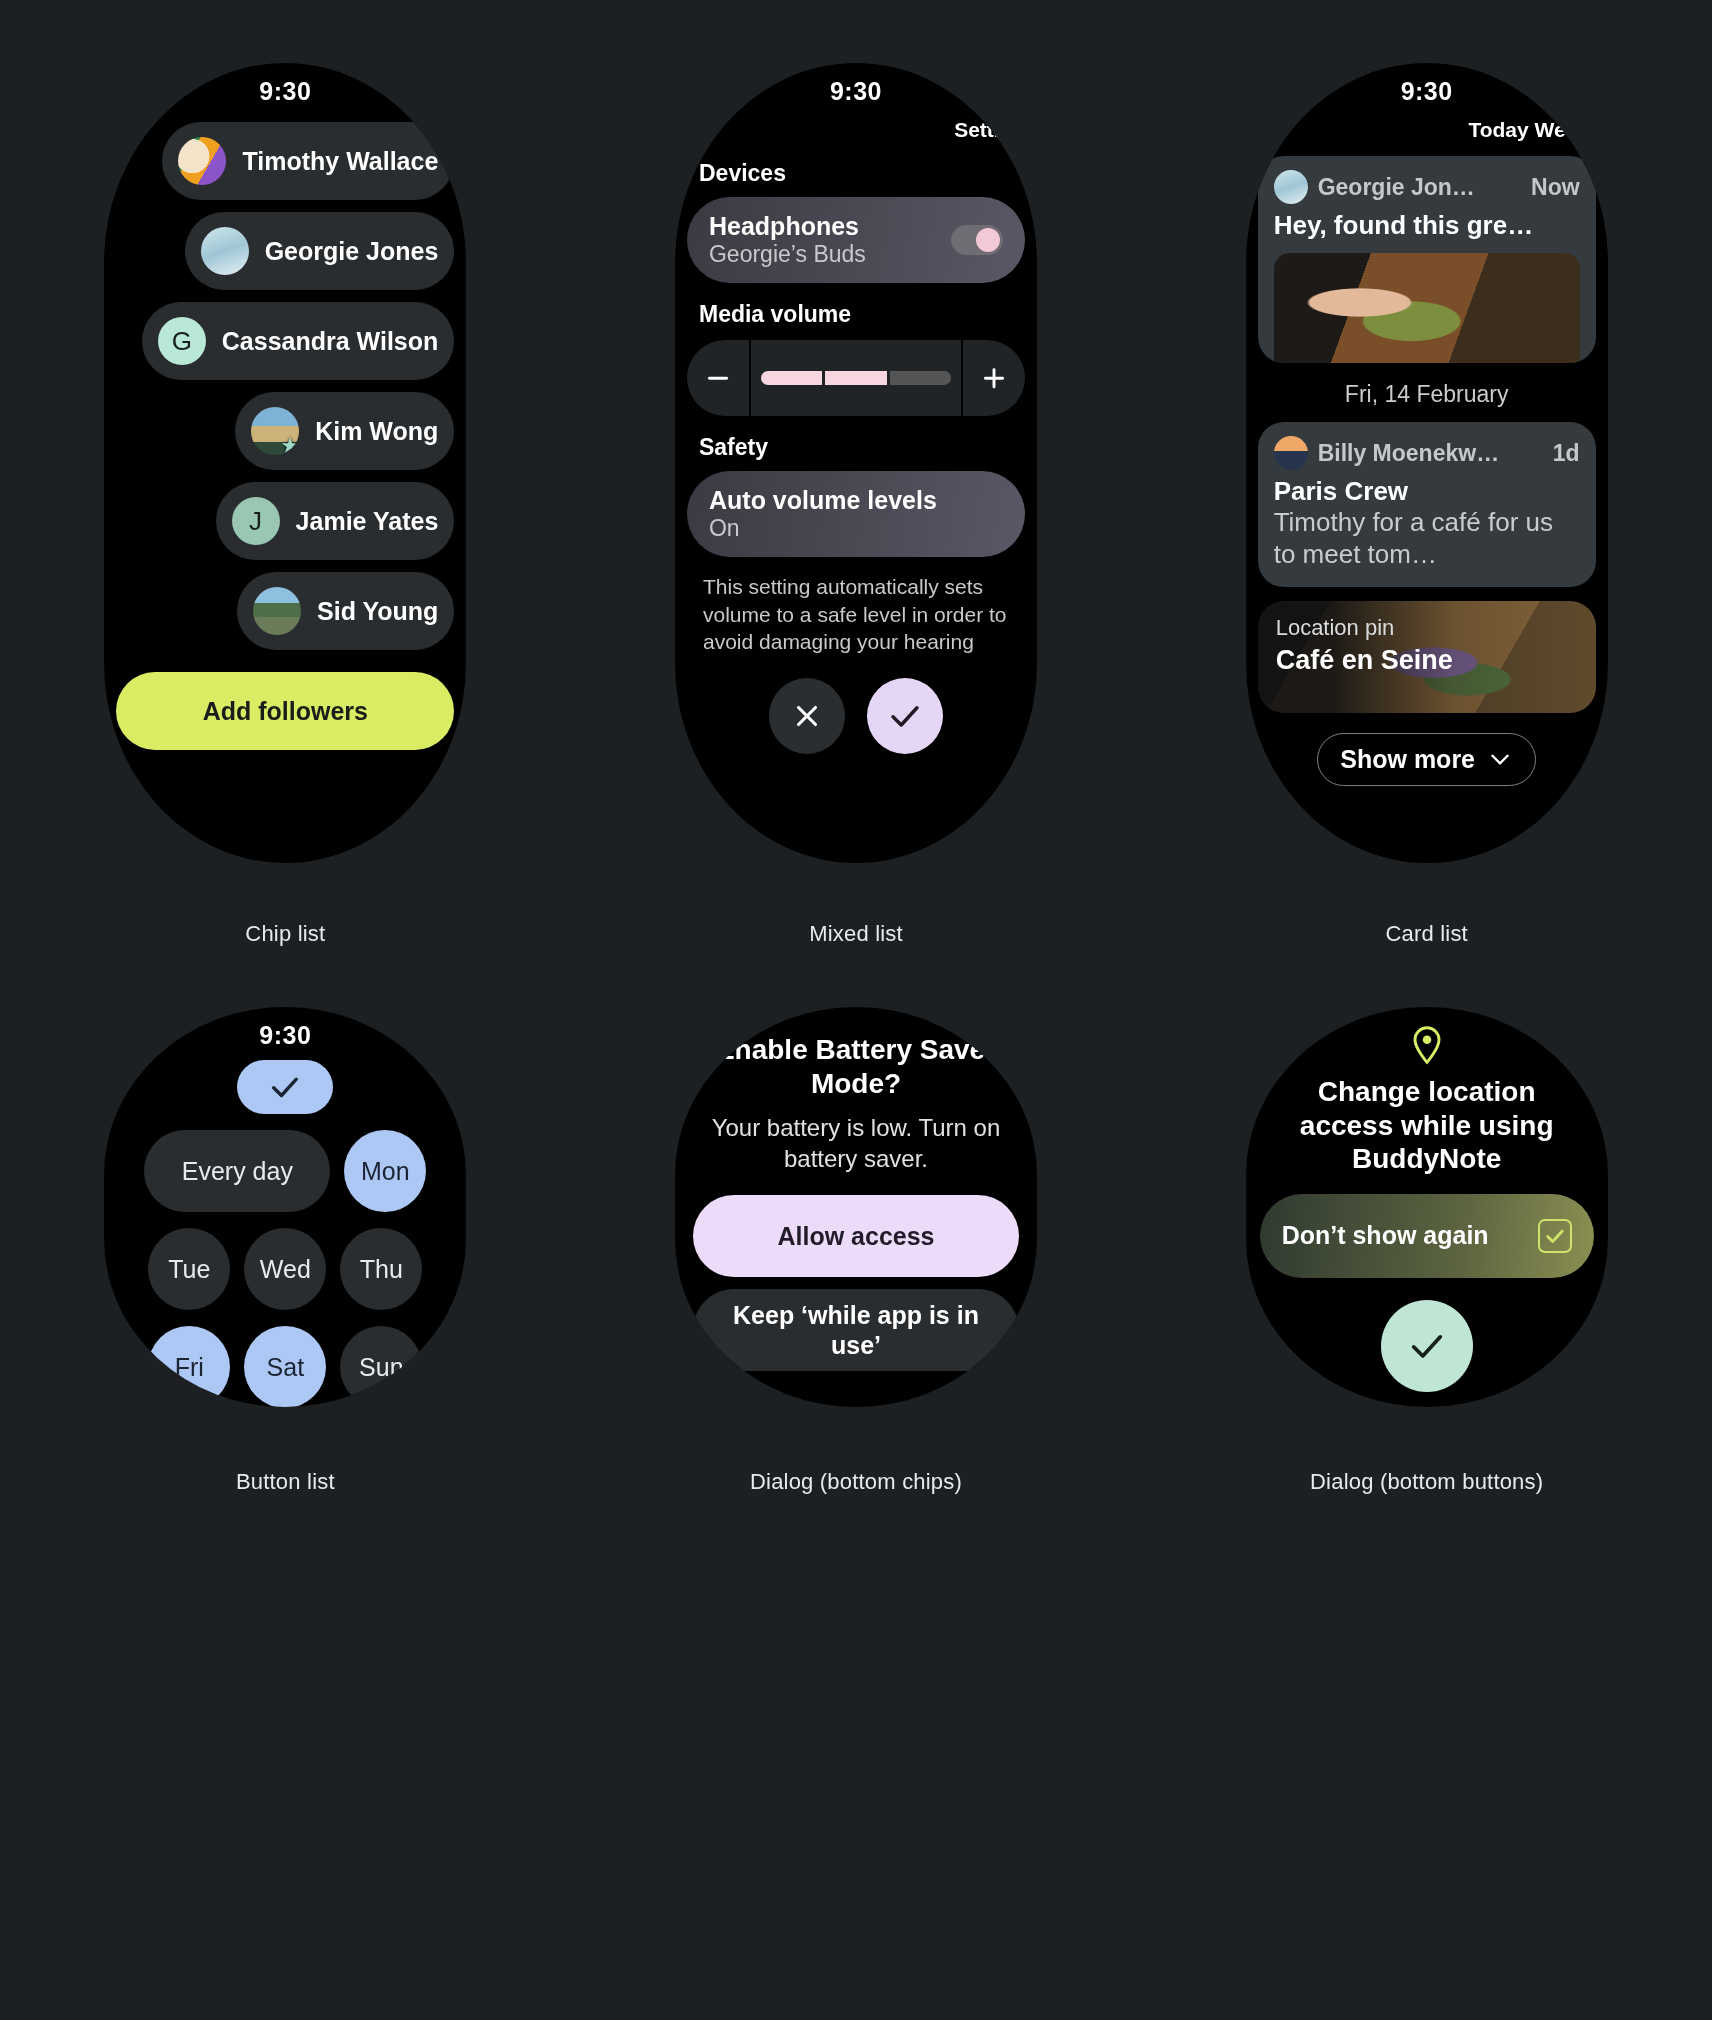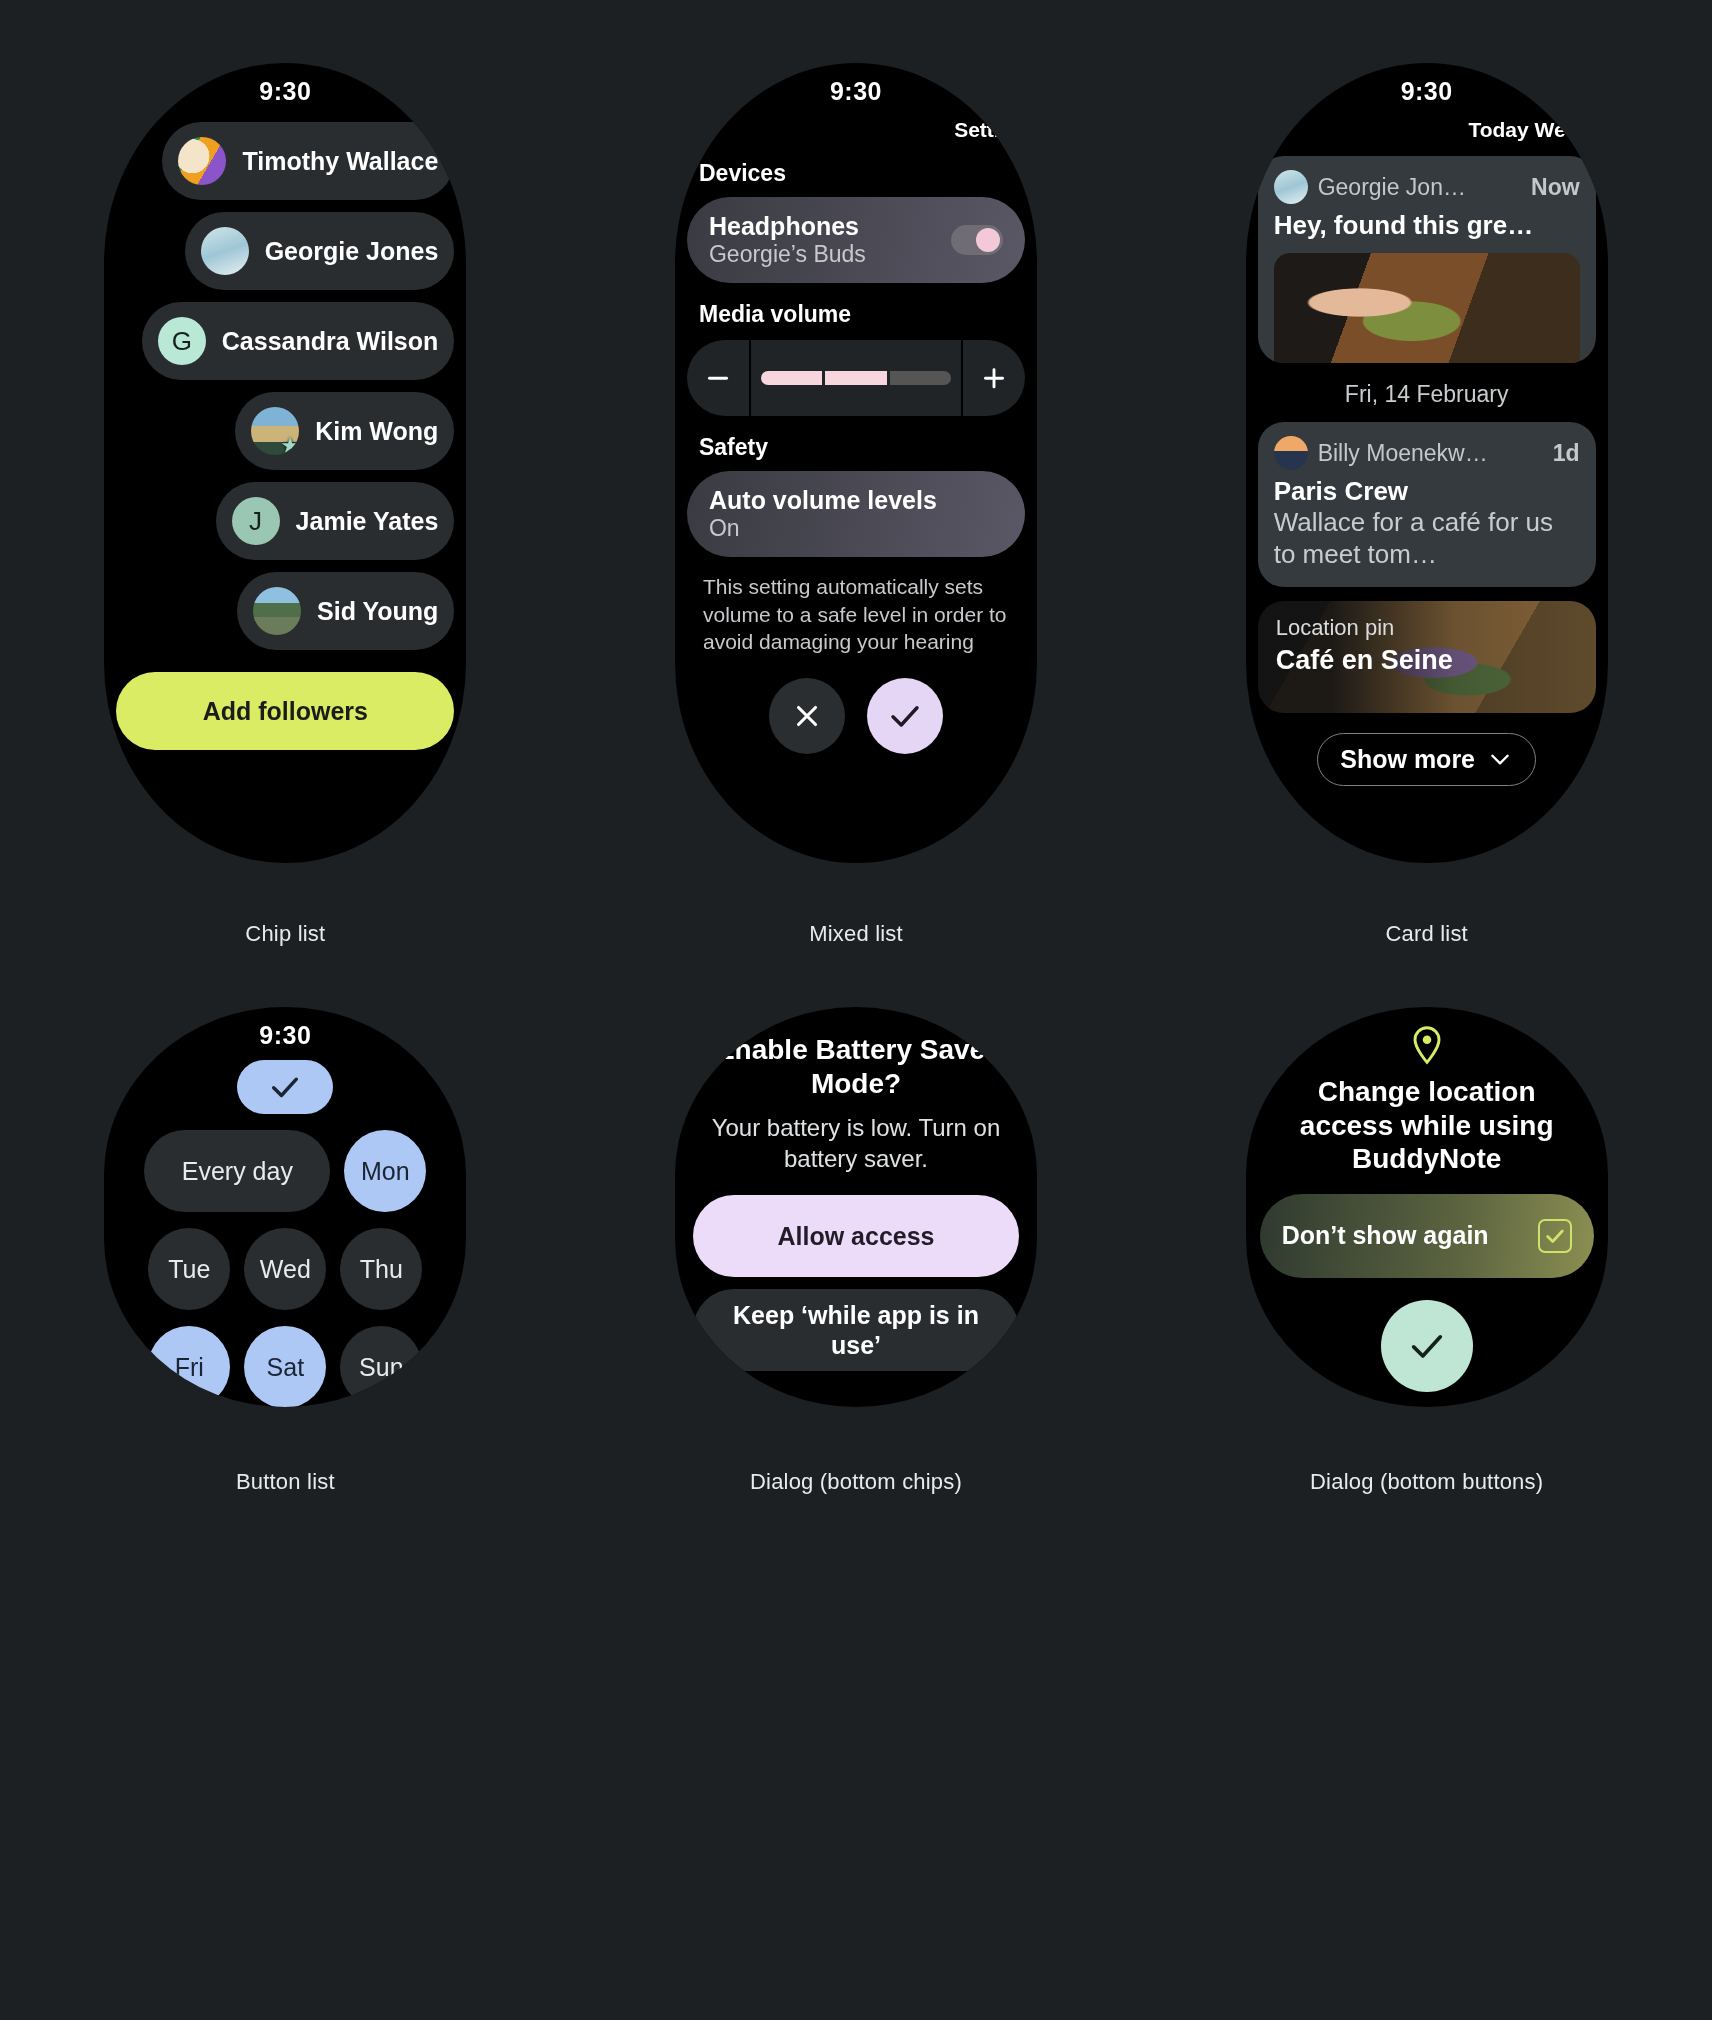--- a/index.html
+++ b/index.html
@@ -126,21 +126,21 @@
   .fab.grey { background:#2b2e30; color:#fff; }
   .fab.lilac { background:#e6d6f5; color:#201a26; }
 
   
   .cards { padding: 0 12px; margin-top: 14px; display:flex;flex-direction:column; gap:0; }
   .card {
     background:#343a3d; border-radius:26px; padding:14px 16px 0; overflow:hidden;
     position:relative;
   }
   .card .hdr { display:flex; align-items:center; gap:10px; }
-  .card .hdr .nm { color:#c5c8cb; font-size:23px; font-weight:400; flex:1; white-space:nowrap; overflow:hidden;}
+  .card .hdr .nm { color:#c5c8cb; font-size:23px; font-weight:700; flex:1; white-space:nowrap; overflow:hidden;}
   .card .hdr .tm { color:#c5c8cb; font-size:23px; font-weight:600; }
   .card .body { color:#fff; font-size:26px; font-weight:700; line-height:1.2; margin-top:6px; }
   .card .sub { color:#c9ccce; font-size:26px; line-height:1.22; font-weight:400;}
   .thumb {
     margin-top:12px; height:110px; border-radius:16px 16px 0 0; overflow:hidden;
     background:
       radial-gradient(ellipse at 28% 45%, #e3b99a 0 16%, transparent 17%),
       radial-gradient(ellipse at 45% 62%, #7d8f3e 0 20%, transparent 21%),
       linear-gradient(110deg,#1d1a17 0 28%, #7a4e28 28% 62%, #3d2d1c 62% 100%);
   }
@@ -342,21 +342,21 @@
 
         <div class="daysep">Fri, 14 February</div>
 
         <div class="card" style="padding-bottom:16px;">
           <div class="hdr">
             <div class="av" style="width:34px;height:34px;flex:0 0 34px;background:linear-gradient(180deg,#f0a868 0 45%,#26354d 45% 100%);"></div>
             <div class="nm">Billy Moenekw…</div>
             <div class="tm">1d</div>
           </div>
           <div class="body">Paris Crew</div>
-          <div class="sub">Wallace for a café for us to meet tom…</div>
+          <div class="sub">Timothy for a café for us to meet tom…</div>
         </div>
 
         <div class="locard">
           <div class="l1">Location pin</div>
           <div class="l2">Café en Seine</div>
         </div>
 
         <div class="showmore">
           <span>Show more</span>
           <span>

